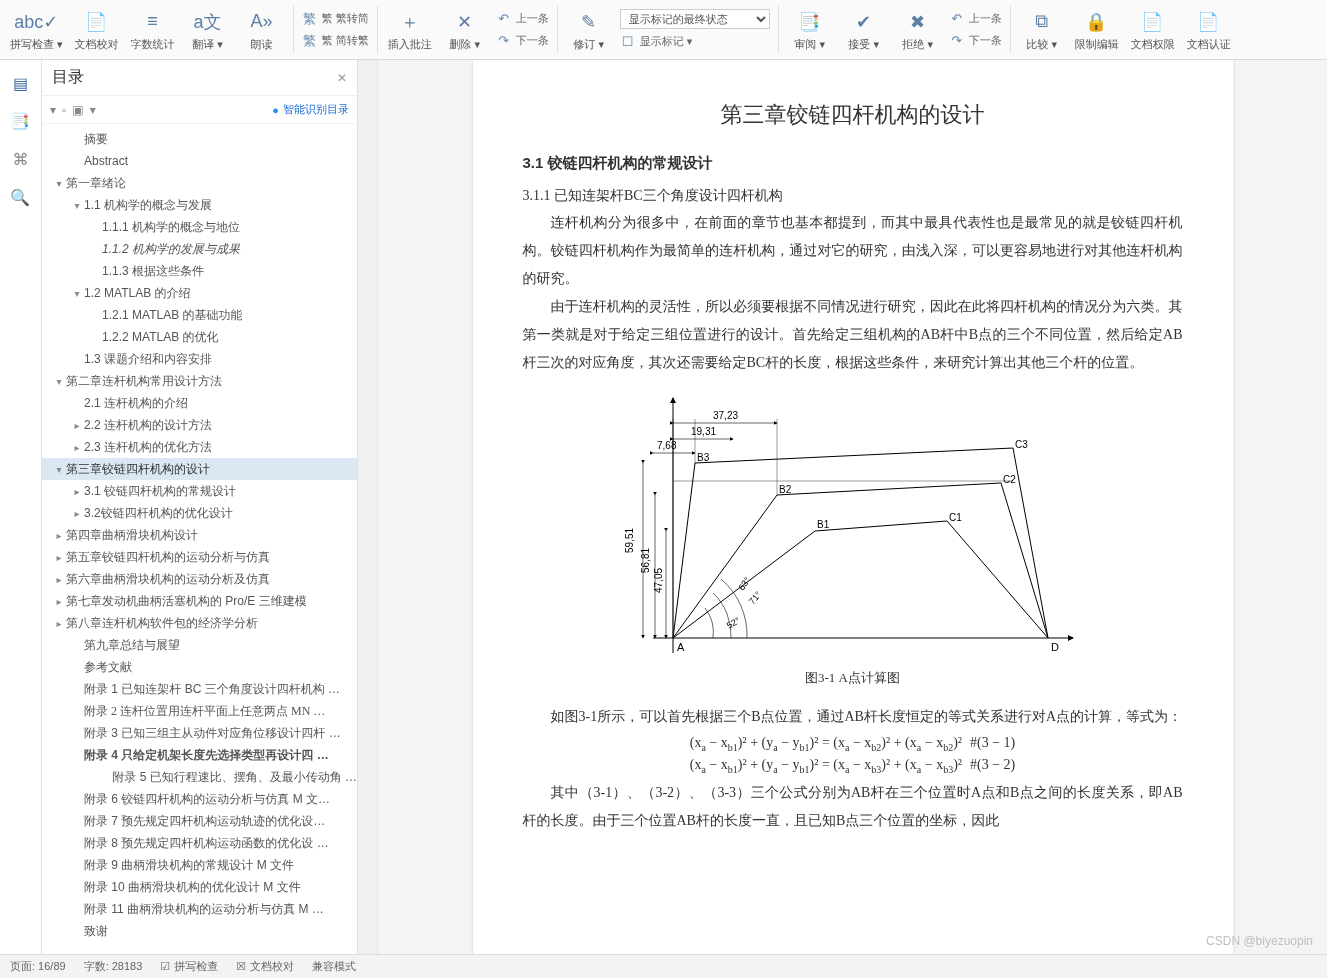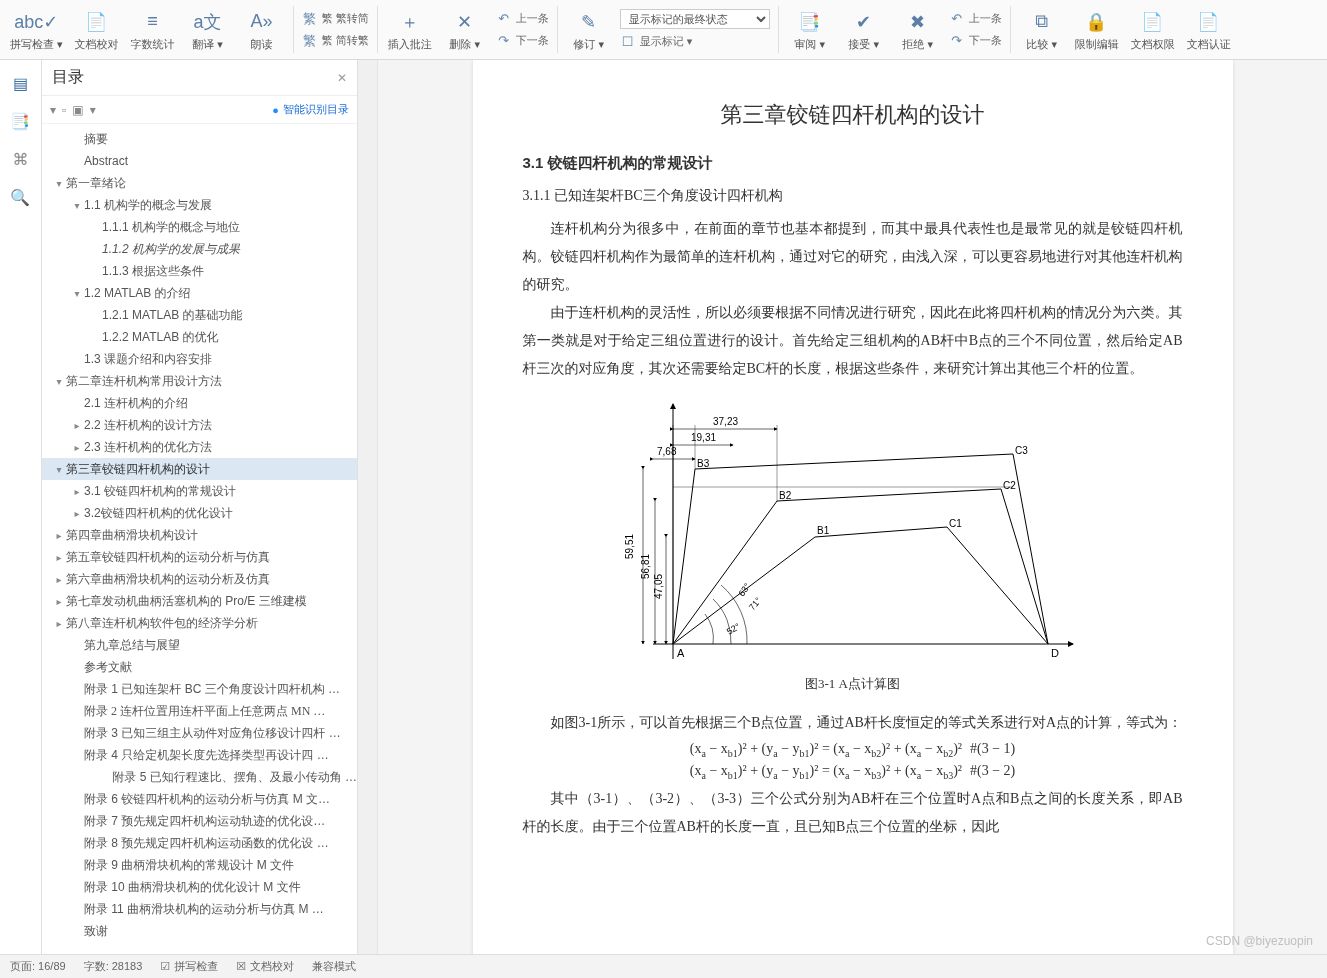--- a/index.html
+++ b/index.html
@@ -28,21 +28,21 @@
   .outtools .right{color:#1f6fd6;font-size:11px;display:flex;align-items:center;gap:4px}
   .tree{overflow-y:auto;flex:1;padding:4px 0 12px 0}
   .tn{display:flex;align-items:center;height:22px;font-size:12px;color:#555;white-space:nowrap;cursor:pointer}
   .tn .tw{width:14px;text-align:center;color:#888;font-size:10px}
   .tn.sel{background:#dbe7f3;color:#333}
   
   .docwrap{flex:1;overflow:auto;background:#f4f4f4;display:flex;justify-content:center;position:relative}
   .page{width:760px;background:#fff;margin:0;padding:30px 50px;min-height:900px;box-shadow:0 0 4px rgba(0,0,0,.12)}
   .page h1{font-family:"SimSun","Songti SC",serif;font-size:22px;text-align:center;font-weight:400;margin:10px 0 24px}
   .page h2{font-family:"SimHei","Heiti SC",sans-serif;font-size:15px;font-weight:700;margin:8px 0 14px}
-  .page h3{font-family:"SimSun",serif;font-size:14px;font-weight:400;margin:4px 0 10px}
+  .page h3{font-family:"SimSun",serif;font-size:14px;font-weight:400;margin:4px 0 4px}
   .page p{font-family:"SimSun","Songti SC",serif;font-size:14px;line-height:2;text-indent:2em;text-align:justify}
   .fig{display:flex;flex-direction:column;align-items:center;margin:16px 0}
   .figcap{font-family:"SimSun",serif;font-size:13px;margin-top:6px}
   .eqblock{font-family:"Cambria Math","Times New Roman",serif;font-size:14px;text-align:center;margin:4px 0;white-space:nowrap}
   .eqblock sub{font-size:10px}
   .eqtag{display:inline-block;margin-left:8px}
   .watermark{position:absolute;right:14px;bottom:6px;font-size:12px;color:#bfbfbf;font-family:Arial}
   
   .status{position:absolute;left:0;right:0;bottom:0;height:24px;background:#f3f3f3;border-top:1px solid #ddd;display:flex;align-items:center;padding:0 10px;font-size:11px;color:#666;gap:18px}
   .status .chk{display:flex;align-items:center;gap:4px}
@@ -299,21 +299,21 @@
           <span>附录 1 已知连架杆 BC 三个角度设计四杆机构 …</span>
         </div>
         <div class="tn" style="padding-left: 28px; font-family: Liberation Serif, serif;">
           <span class="tw"></span>
           <span>附录 2 连杆位置用连杆平面上任意两点 MN …</span>
         </div>
         <div class="tn" style="padding-left: 28px;">
           <span class="tw"></span>
           <span>附录 3 已知三组主从动件对应角位移设计四杆 …</span>
         </div>
-        <div class="tn" style="padding-left: 28px;">
+        <div class="tn" style="padding-left: 28px; font-weight: bold;">
           <span class="tw"></span>
           <span>附录 4 只给定机架长度先选择类型再设计四 …</span>
         </div>
         <div class="tn" style="padding-left: 28px; justify-content: flex-end;">
           <span class="tw"></span>
           <span>附录 5 已知行程速比、摆角、及最小传动角 …</span>
         </div>
         <div class="tn" style="padding-left: 28px;">
           <span class="tw"></span>
           <span>附录 6 铰链四杆机构的运动分析与仿真 M 文…</span>

